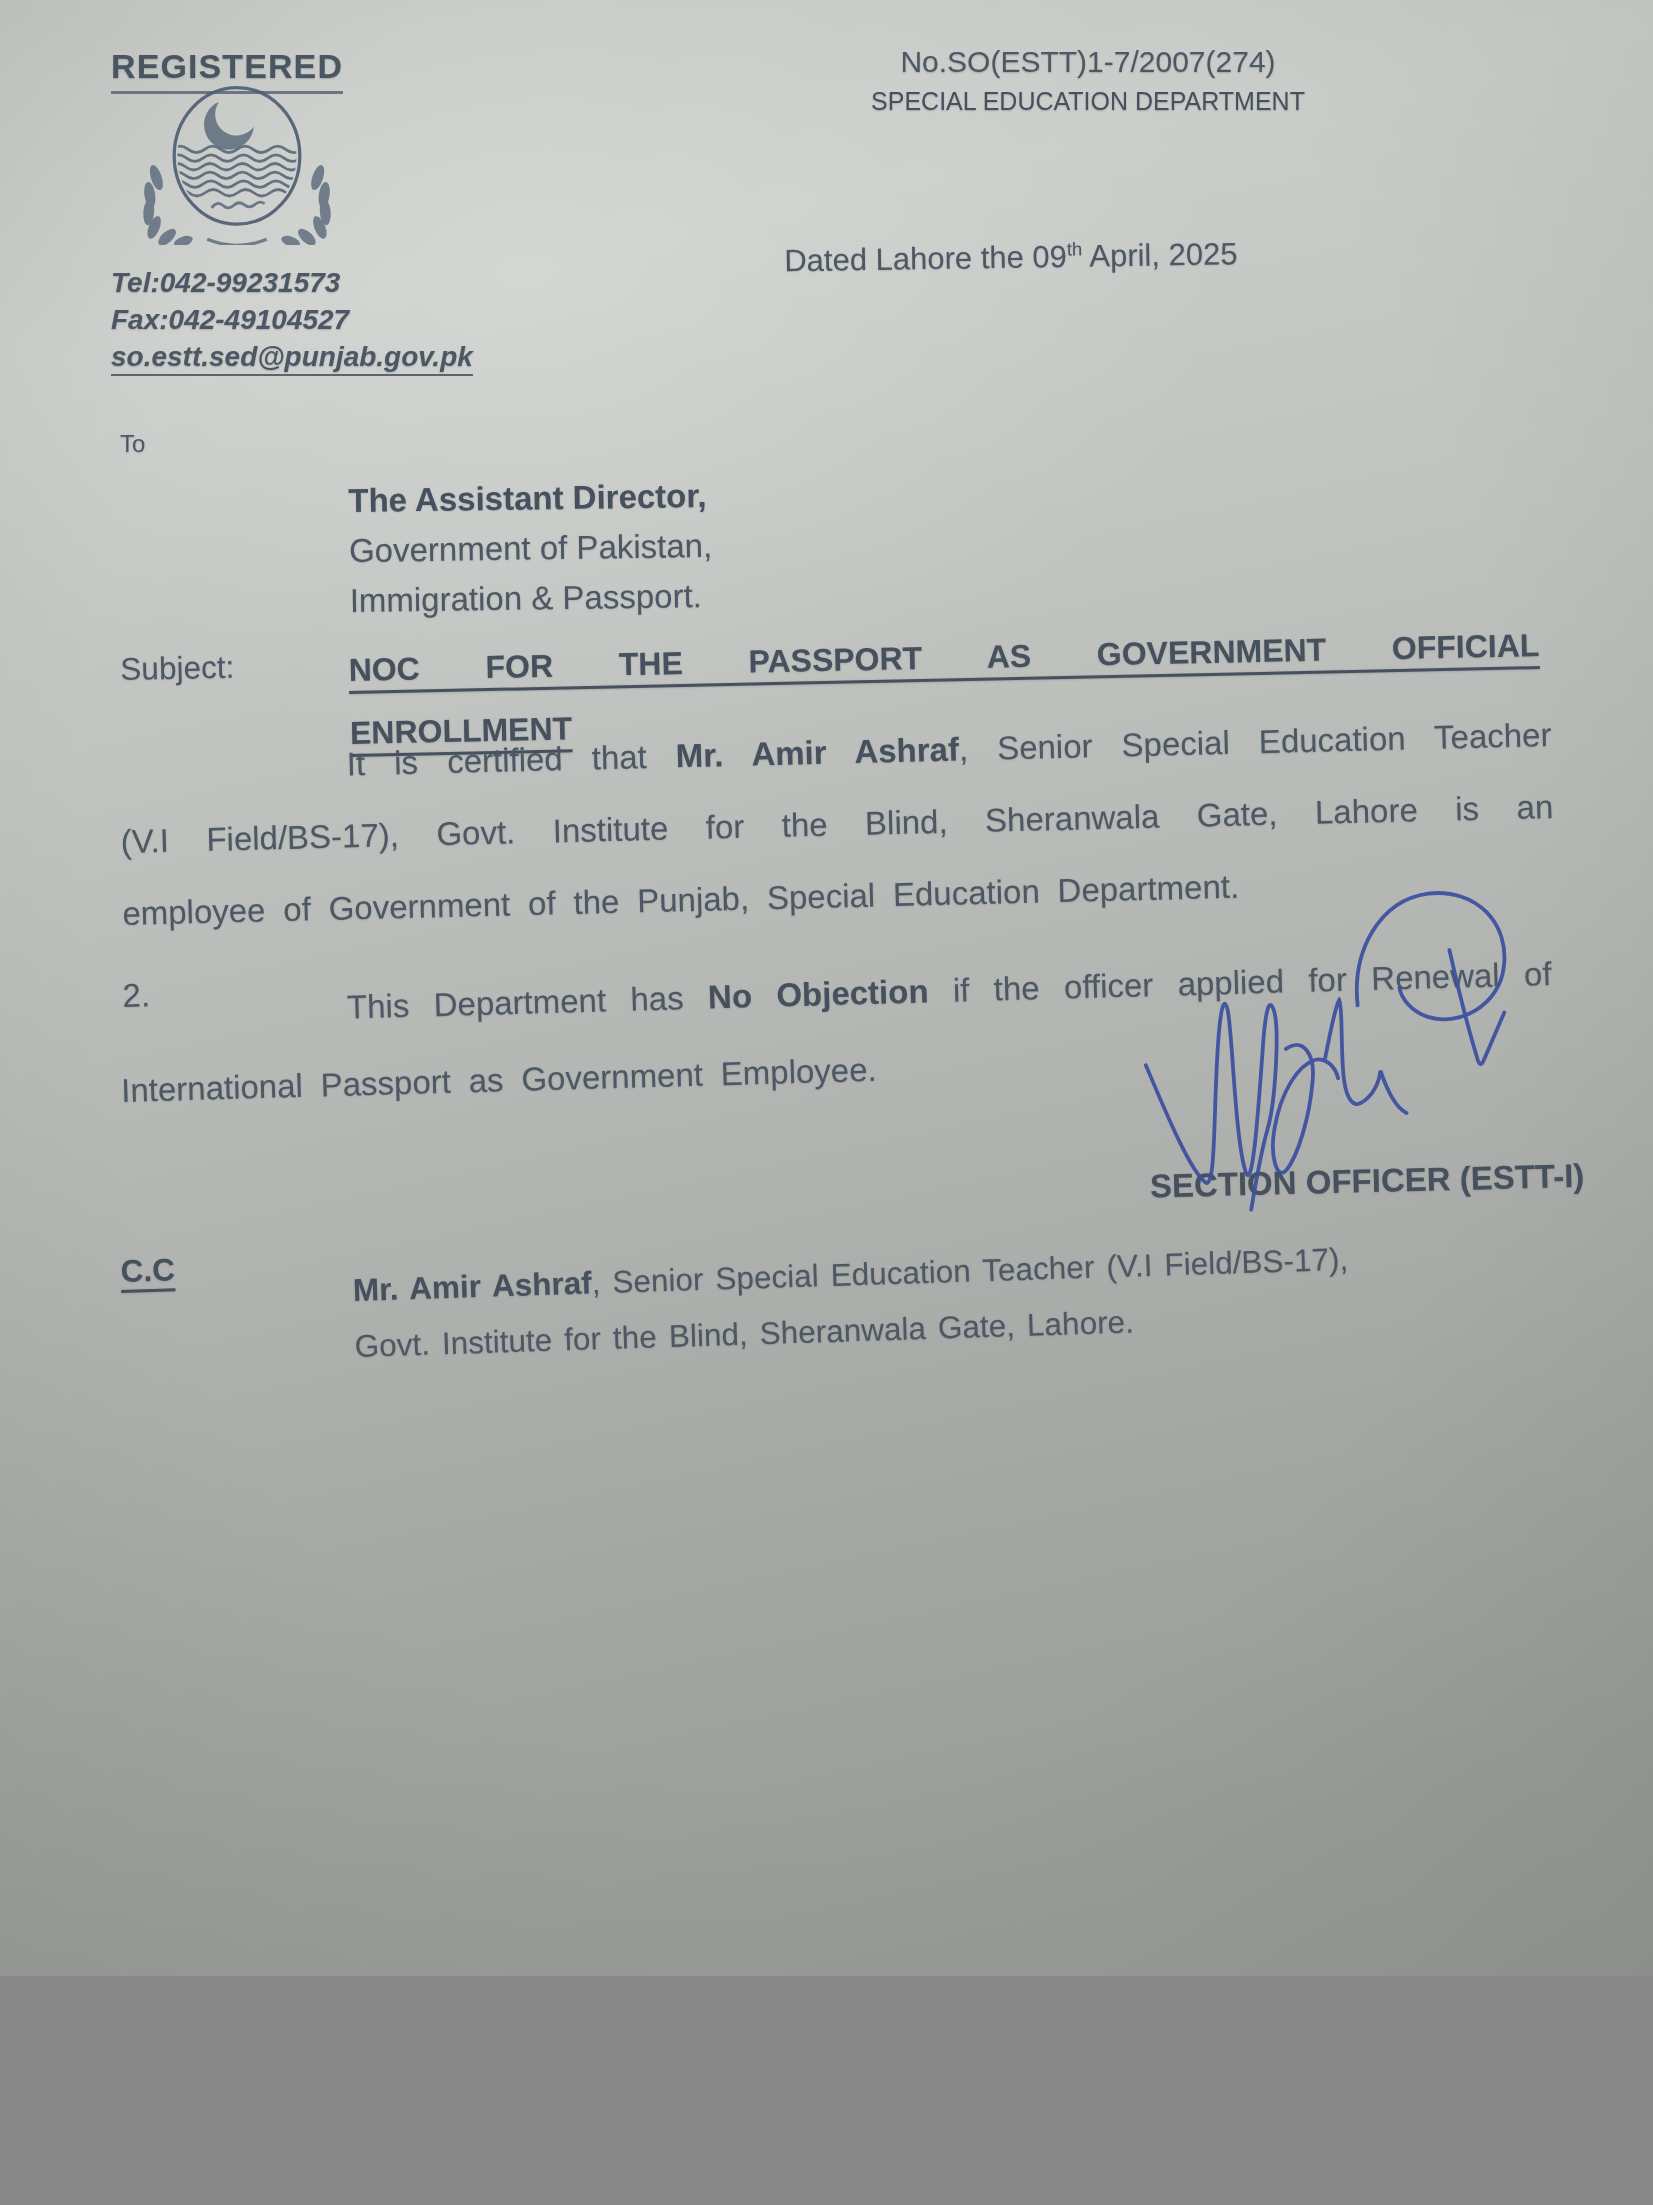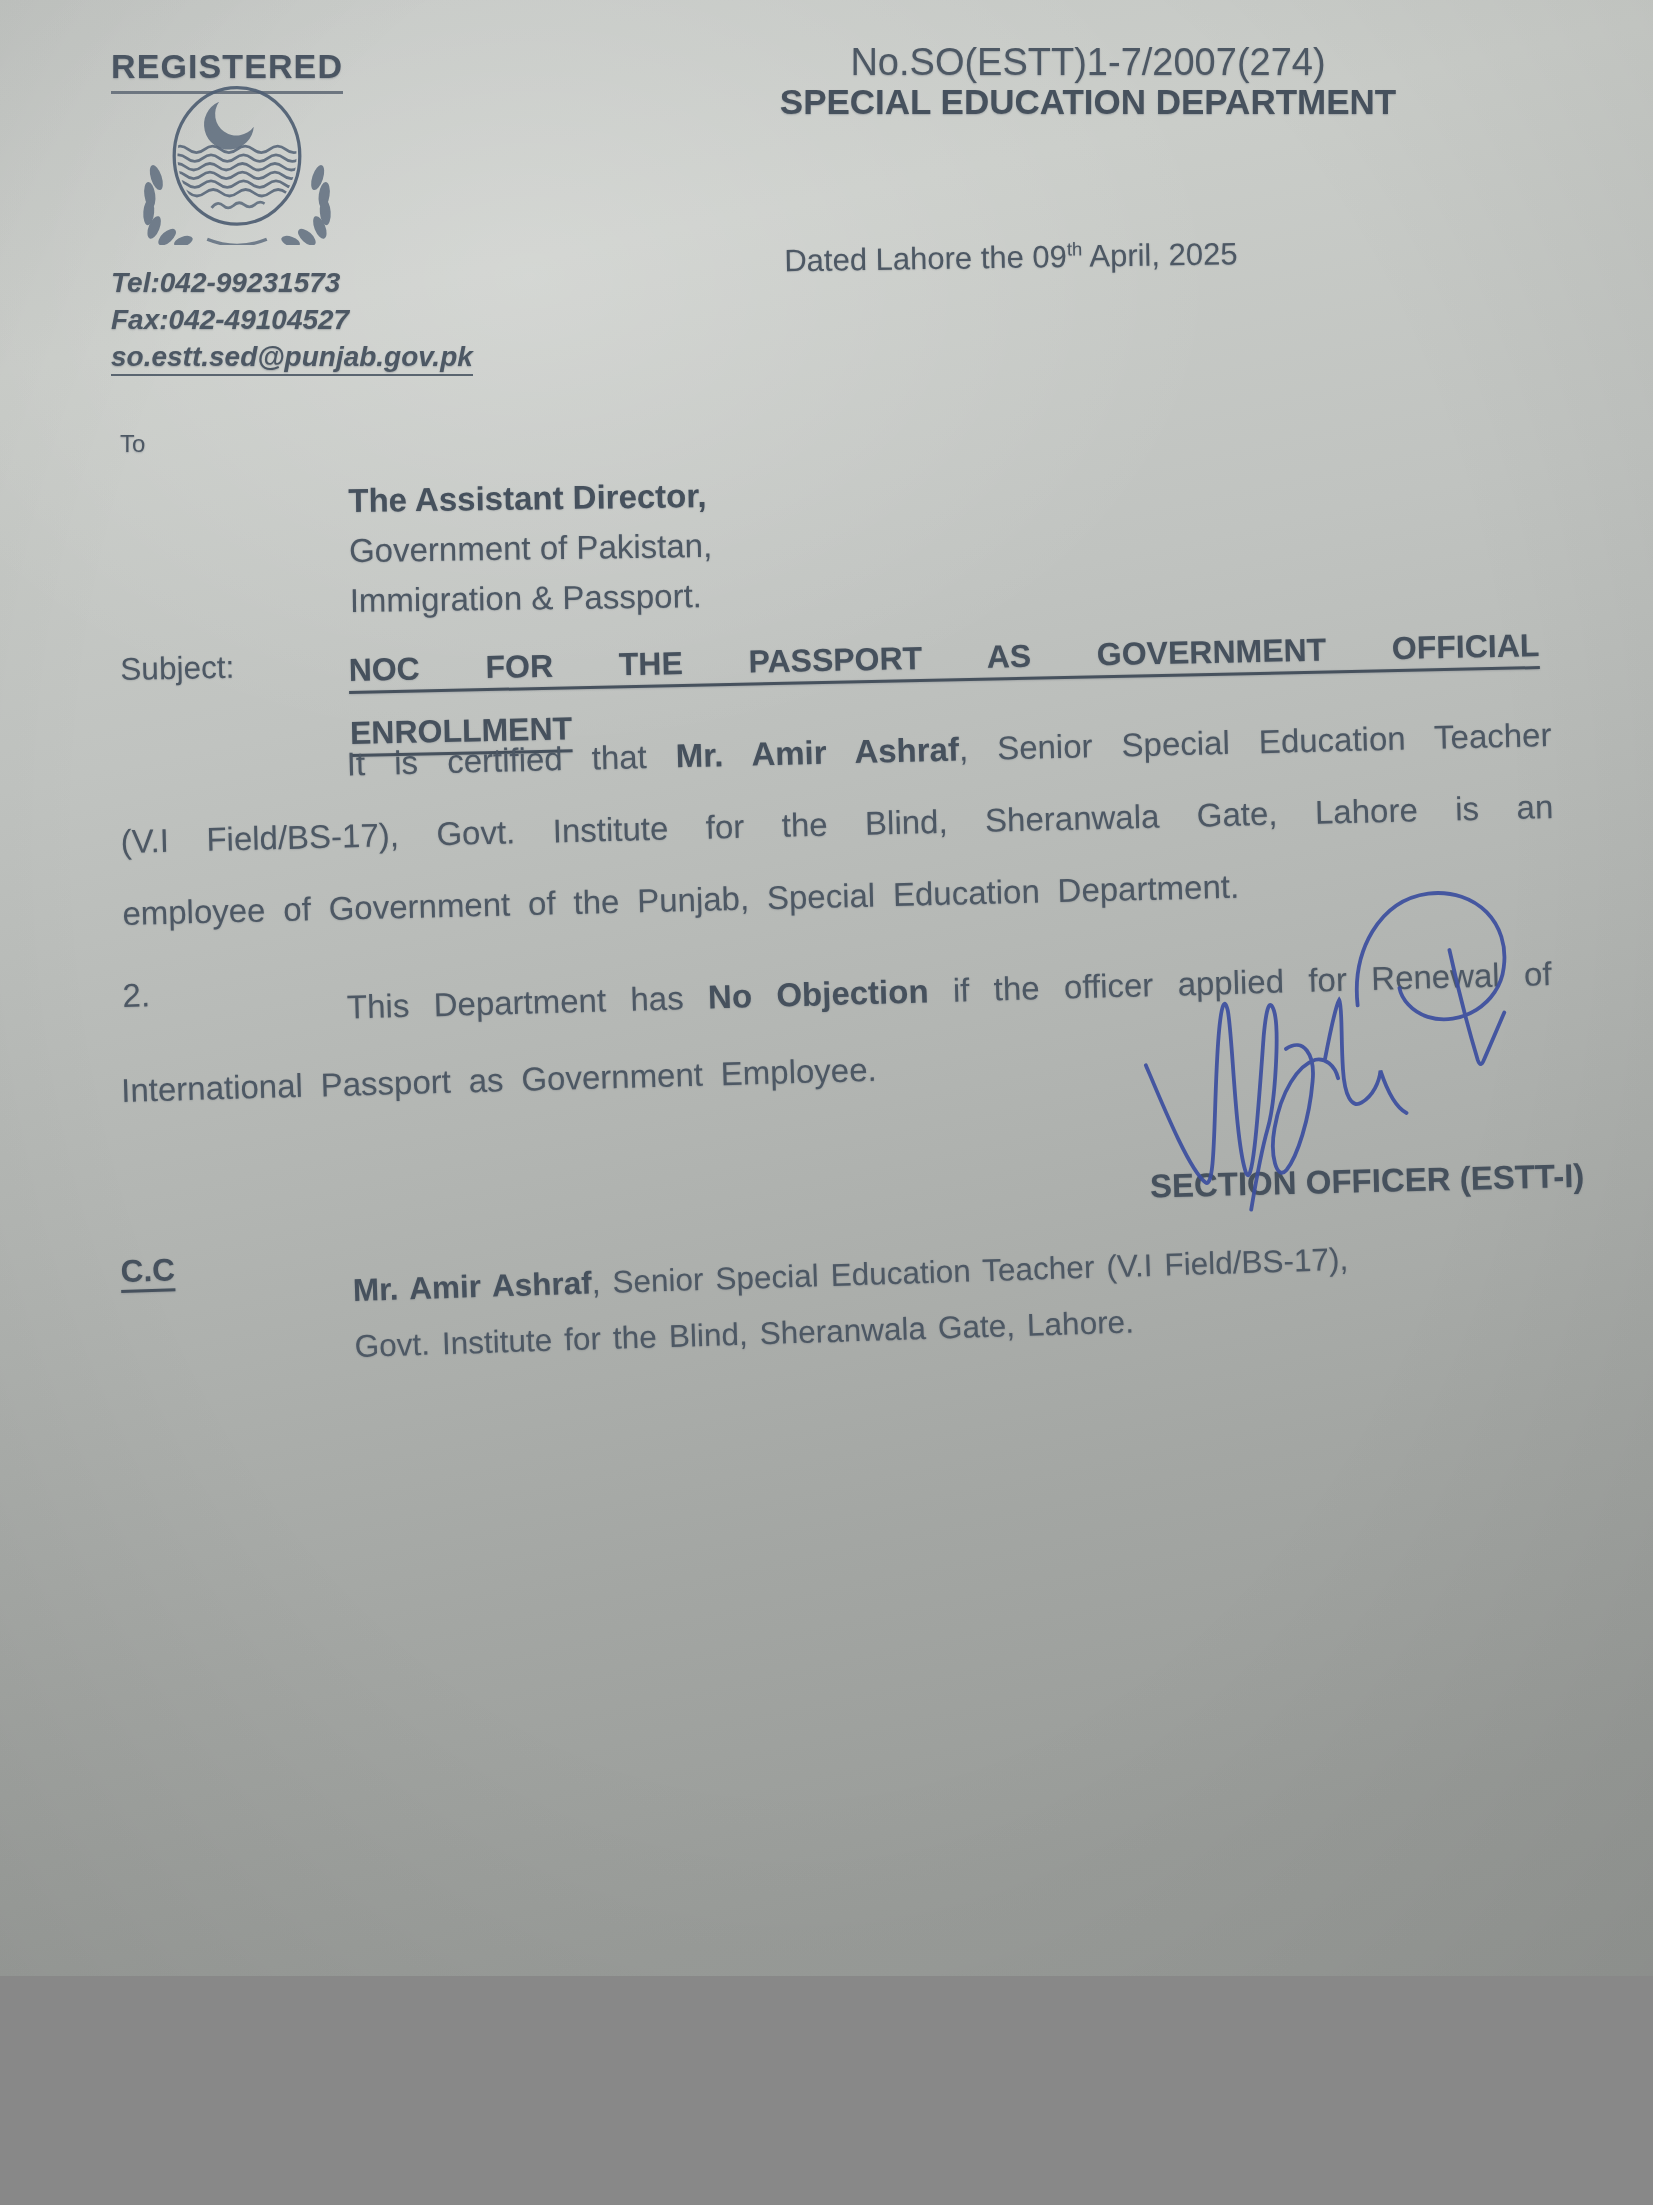--- a/index.html
+++ b/index.html
@@ -22,23 +22,23 @@
     position:absolute;left:111px;top:47px;
     font-size:34px;font-weight:bold;letter-spacing:1.1px;
     border-bottom:3.3px solid #6d7680;padding-bottom:5.4px;color:#4a5562;
   }
   .emblem{position:absolute;left:126px;top:82px;width:222px;height:163px;opacity:.92;}
   .contact{position:absolute;left:111px;top:267px;font-size:28px;font-weight:bold;color:#4d5864;font-style:italic;}
   .contact .row{margin-bottom:5.4px;line-height:31.5px;}
   .contact .email{font-weight:bold;border-bottom:2.2px solid #5a6570;padding-bottom:2px;}
   
   .head-right{position:absolute;left:727px;top:43px;width:722px;text-align:center;}
-  .refno{font-size:38px;line-height:38px;}
+  .refno{font-size:30px;line-height:38px;}
   .gov1{font-size:35px;font-weight:bold;color:#46515d;line-height:41px;margin-top:3.3px;}
-  .gov2{font-size:35px;font-weight:bold;color:#46515d;line-height:41px;}
+  .gov2{font-size:25px;font-weight:normal;color:#46515d;line-height:41px;}
   .addr{font-size:28px;line-height:35px;margin-top:2.2px;}
   .dateline{position:absolute;left:784px;top:243px;font-size:31px;transform:rotate(-0.9deg);transform-origin:left top;}
   .dateline .sup{vertical-align:super;font-size:60%;}
   
   .to{position:absolute;left:120px;top:430px;font-size:24px;}
   .recipient{position:absolute;left:348px;top:476px;font-size:33px;line-height:50px;transform:rotate(-0.8deg);transform-origin:left top;}
   
   .subjlabel{position:absolute;left:120px;top:651px;font-size:31.5px;transform:rotate(-1.2deg);transform-origin:left top;}
   .subject{position:absolute;left:348px;top:639px;width:1191px;font-size:32px;font-weight:bold;color:#46515d;
     transform:rotate(-1.2deg);transform-origin:left top;line-height:63px;}

